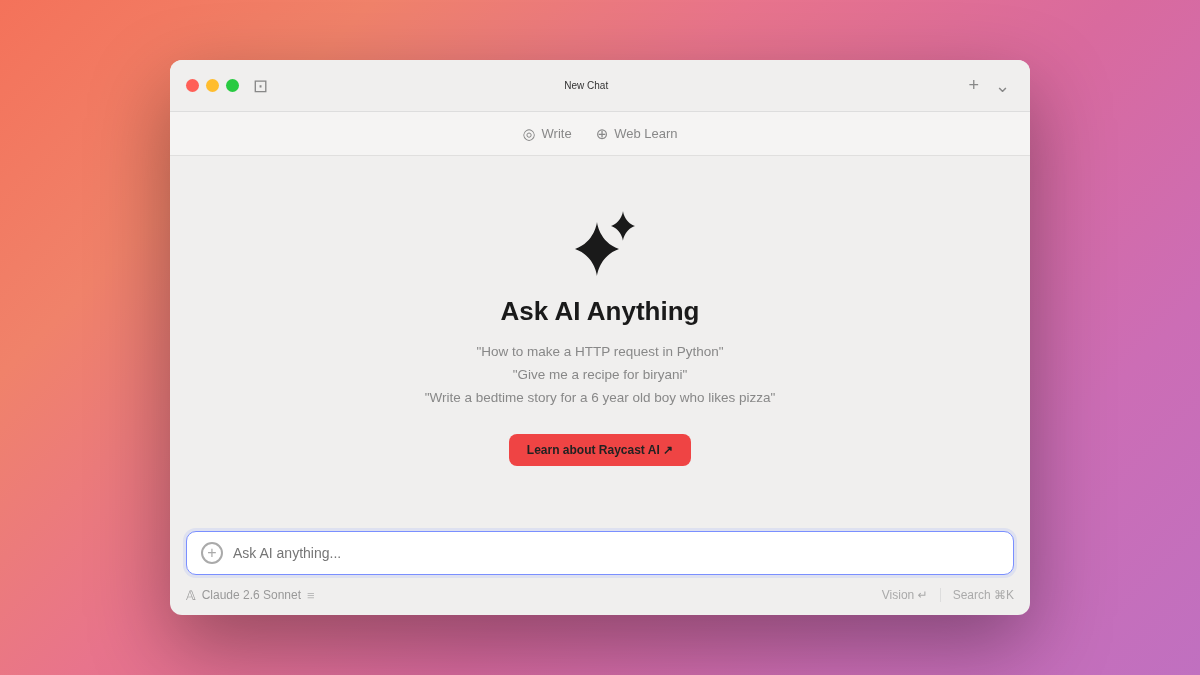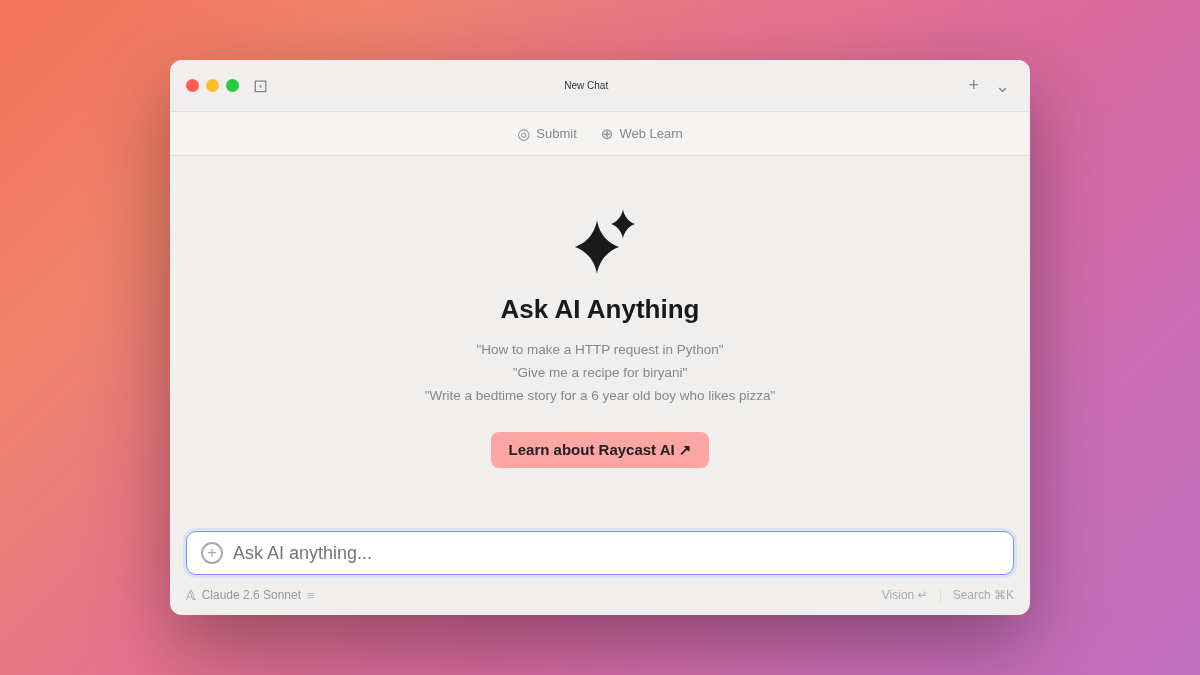--- a/index.html
+++ b/index.html
@@ -157,25 +157,25 @@
       color: #888;
       text-align: center;
       line-height: 1.7;
       margin-bottom: 24px;
     }
 
     .learn-btn {
       display: inline-flex;
       align-items: center;
       gap: 6px;
-      background: #fca5a5;
+      background: #ef4444;
       border: none;
       border-radius: 8px;
       padding: 9px 18px;
-      font-size: 15px;
+      font-size: 12px;
       font-weight: 600;
       color: #222;
       cursor: pointer;
       margin-bottom: 0;
     }
 
     
     .input-area {
       padding: 10px 16px 0;
       flex-shrink: 0;
@@ -205,21 +205,21 @@
       color: #aaa;
       font-size: 16px;
       flex-shrink: 0;
     }
 
     .chat-input {
       flex: 1;
       border: none;
       outline: none;
       background: transparent;
-      font-size: 18px;
+      font-size: 14px;
       color: #999;
       font-family: inherit;
     }
 
     
     .status-bar {
       height: 40px;
       display: flex;
       align-items: center;
       padding: 0 16px;
@@ -274,21 +274,21 @@
     <span class="titlebar-title">New Chat</span>
     <div class="titlebar-actions">
       <button class="titlebar-btn">+</button>
       <button class="titlebar-btn">⌄</button>
     </div>
   </div>
 
   <div class="toolbar">
     <div class="toolbar-item">
       <span class="toolbar-icon">◎</span>
-      <span>Submit</span>
+      <span>Write</span>
     </div>
     <div class="toolbar-item">
       <span class="toolbar-icon">⊕</span>
       <span>Web Learn</span>
     </div>
   </div>
 
   <div class="main-content">
 
     <div class="sparkle-icon">

